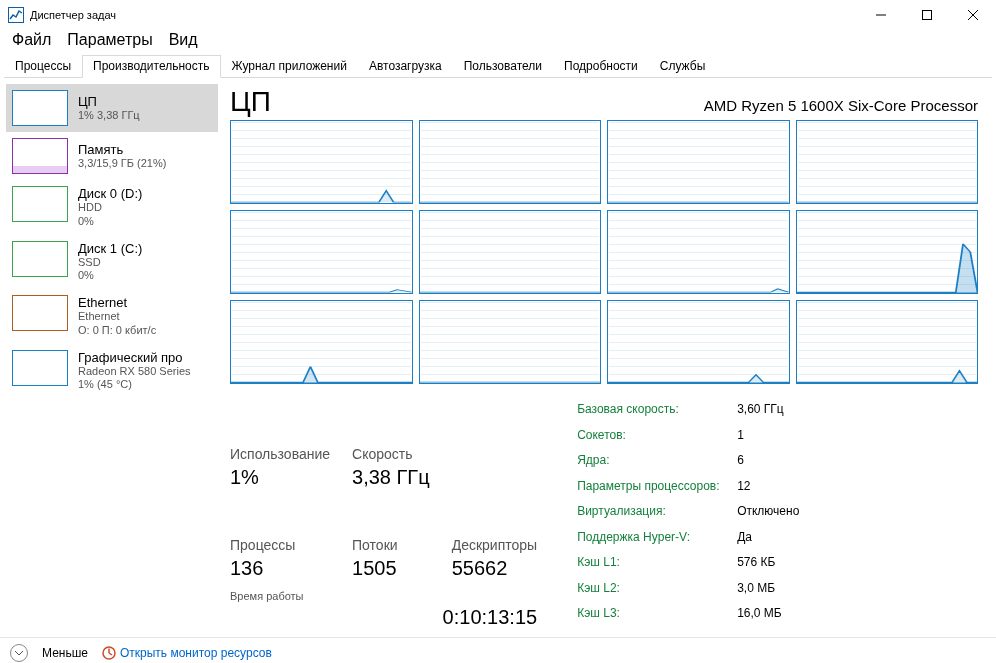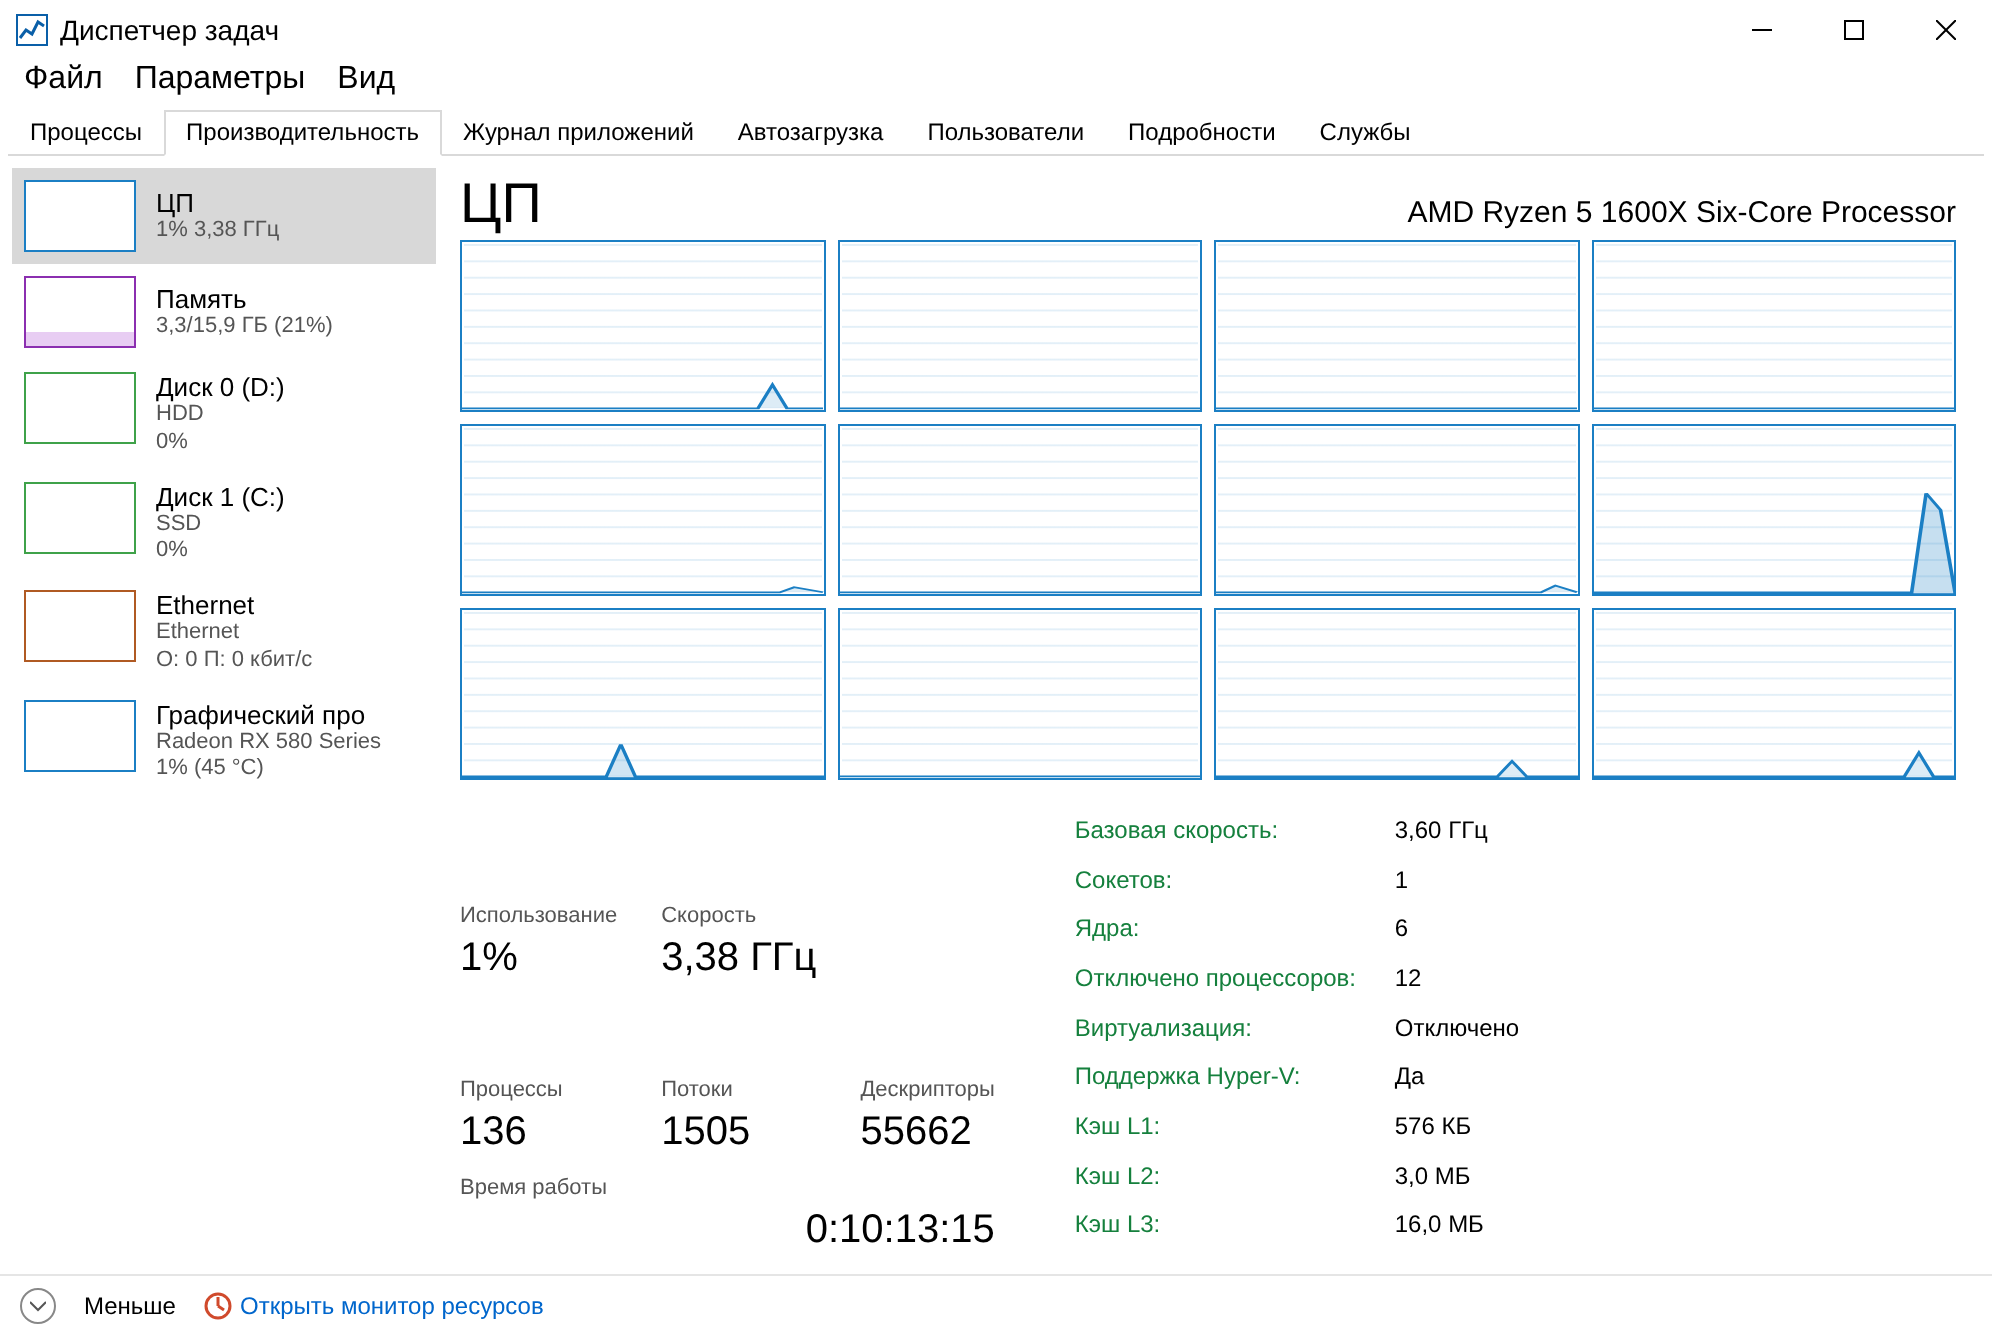--- a/index.html
+++ b/index.html
@@ -1,21 +1,21 @@
 <!DOCTYPE html>
 <html><head>
 <meta charset="utf-8">
 <style>
 * { box-sizing: border-box; margin: 0; padding: 0; font-family: "Segoe UI", Tahoma, sans-serif; }
 html, body { width: 996px; height: 663px; background: #fff; overflow: hidden; font-size: 12px; color: #000; }
 
 
 .titlebar { height: 30px; display: flex; align-items: center; padding: 0 0 0 8px; }
 .titlebar .app-icon { width: 16px; height: 16px; margin-right: 6px; }
-.titlebar .title { font-size: 14px; }
+.titlebar .title { font-size: 11px; }
 .titlebar .win-controls { margin-left: auto; display: flex; }
 .titlebar .win-controls div { width: 46px; height: 30px; display: flex; align-items: center; justify-content: center; font-family: "Segoe MDL2 Assets", sans-serif; font-size: 10px; }
 
 
 .menubar { height: 20px; display: flex; align-items: center; padding: 0 4px; }
 .menubar span { padding: 2px 8px; font-size: 16px; }
 
 
 .tabstrip { display: flex; margin: 4px 4px 0 4px; border-bottom: 1px solid #d9d9d9; height: 24px; }
 .tabstrip .tab { padding: 3px 10px 3px 10px; font-size: 12px; border: 1px solid transparent; border-bottom: none; position: relative; top: 1px; }
@@ -42,21 +42,21 @@
 .chart-label { display: flex; justify-content: space-between; font-size: 11px; color: #555; margin-top: 4px; }
 .chart-grid { display: grid; grid-template-columns: repeat(4, 1fr); grid-template-rows: repeat(3, 1fr); gap: 6px; height: 270px; margin-top: 2px; }
 .mini { border: 1px solid #1b7fc4; background: #fff; position: relative; overflow: hidden; }
 .mini .gridlines { position: absolute; inset: 1px; background-image:
   linear-gradient(to bottom, rgba(23,127,196,.12) 1px, transparent 1px);
   background-size: 100% 10%; }
 .mini svg { position: absolute; inset: 0; width: 100%; height: 100%; }
 
 .stats { display: flex; margin-top: 18px; }
 .stats-left { display: grid; grid-template-columns: auto auto auto; column-gap: 22px; row-gap: 4px; align-content: start; }
-.stats-left .lbl { font-size: 11px; color: #555; margin-top: 44px; }
+.stats-left .lbl { font-size: 14px; color: #555; margin-top: 44px; }
 .stats-left .val { font-size: 20px; }
 .stats-left .uptime-lbl { grid-column: 1 / span 3; font-size: 11px; color: #555; margin-top: 6px; }
 .stats-left .uptime-val { grid-column: 1 / span 3; font-size: 20px; text-align: right; }
 
 .stats-right { margin-left: 40px; display: grid; grid-template-columns: 160px auto; row-gap: 3px; font-size: 12px; }
 .stats-right .rlbl { color: #15803d; }
 
 
 .footer { height: 30px; border-top: 1px solid #e5e5e5; display: flex; align-items: center; padding: 0 10px; gap: 14px; }
 .footer .chevron { width: 18px; height: 18px; border: 1px solid #888; border-radius: 50%; display: flex; align-items: center; justify-content: center; font-size: 10px; color: #555; }
@@ -268,21 +268,21 @@
         <span class="uptime-val">0:10:13:15</span>
       </div>
 
       <div class="stats-right">
         <span class="rlbl">Базовая скорость:</span>
           <span>3,60 ГГц</span>
         <span class="rlbl">Сокетов:</span>
           <span>1</span>
         <span class="rlbl">Ядра:</span>
           <span>6</span>
-        <span class="rlbl">Отключено процессоров:</span>
+        <span class="rlbl">Параметры процессоров:</span>
           <span>12</span>
         <span class="rlbl">Виртуализация:</span>
           <span>Отключено</span>
         <span class="rlbl">Поддержка Hyper-V:</span>
           <span>Да</span>
         <span class="rlbl">Кэш L1:</span>
           <span>576 КБ</span>
         <span class="rlbl">Кэш L2:</span>
           <span>3,0 МБ</span>
         <span class="rlbl">Кэш L3:</span>

